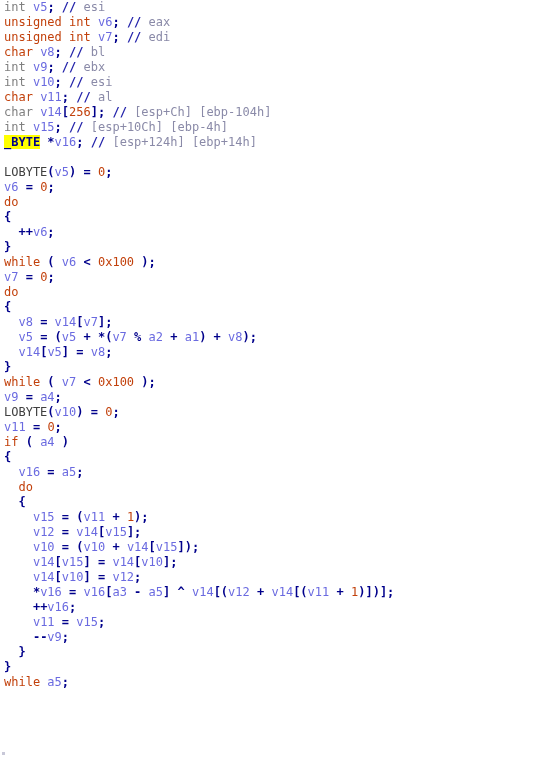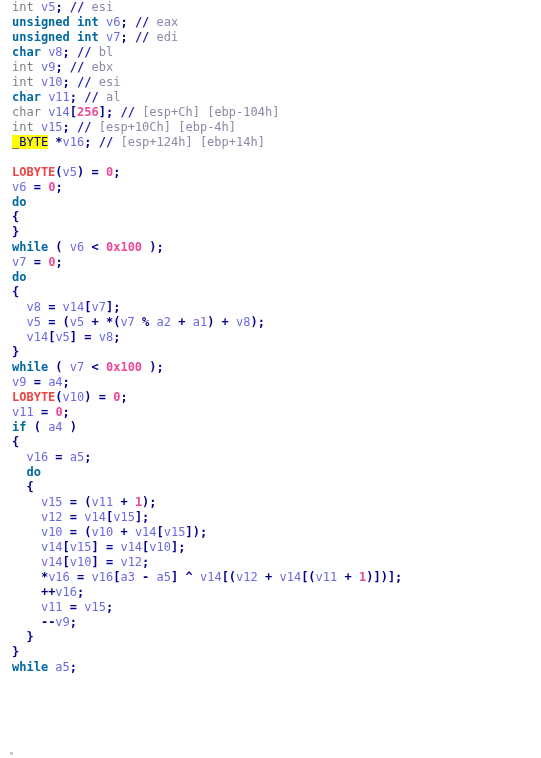--- a/index.html
+++ b/index.html
@@ -15,41 +15,40 @@
     font-family: "DejaVu Sans Mono", "Liberation Mono", monospace;
   }
   #pseudocode-view {
     width: 462px;
     height: 758px;
     background: #ffffff;
     padding: 0;
     box-sizing: border-box;
     overflow: hidden;
     position: relative;
-    margin-left: 8px;
   }
   .code-line {
     height: 15px;
     line-height: 15px;
     font-size: 12px;
     white-space: pre;
     padding-left: 4px;
     letter-spacing: 0px;
   }
   
-  .t-keyword   { color: #0369a1; font-weight: bold; }   
+  .t-keyword   { color: #c2410c; font-weight: normal; }   
   .t-type      { color: #808080; }                       
   .t-var       { color: #6a6ae0; }                       
-  .t-number    { color: #ec4899; font-weight: bold; }    
+  .t-number    { color: #c2410c; font-weight: normal; }    
   .t-punct     { color: #00008b; font-weight: bold; }    
-  .t-func      { color: #ef4444; font-weight: bold; }    
+  .t-func      { color: #404040; font-weight: normal; }    
   .t-cmtmark   { color: #2222aa; font-weight: bold; }    
   .t-comment   { color: #8a8aa8; }                       
   .t-plain     { color: #000000; }
-  .t-highlight { background: #ffff00; color: #00008b; font-weight: normal; }
+  .t-highlight { background: #ffff00; color: #00008b; font-weight: bold; }
   .caret-artifact {
     position: absolute;
     left: 2px;
     top: 752px;
     width: 3px;
     height: 3px;
     background: #c8c8d8;
   }
 </style>
 </head>
@@ -65,20 +64,21 @@
       <div class="code-line"><span class="t-type">int</span><span class="t-plain"> </span><span class="t-var">v10</span><span class="t-punct">;</span><span class="t-plain"> </span><span class="t-cmtmark">//</span><span class="t-comment"> esi</span></div>
       <div class="code-line"><span class="t-keyword">char</span><span class="t-plain"> </span><span class="t-var">v11</span><span class="t-punct">;</span><span class="t-plain"> </span><span class="t-cmtmark">//</span><span class="t-comment"> al</span></div>
       <div class="code-line"><span class="t-type">char</span><span class="t-plain"> </span><span class="t-var">v14</span><span class="t-punct">[</span><span class="t-number">256</span><span class="t-punct">]</span><span class="t-punct">;</span><span class="t-plain"> </span><span class="t-cmtmark">//</span><span class="t-comment"> [esp+Ch] [ebp-104h]</span></div>
       <div class="code-line"><span class="t-type">int</span><span class="t-plain"> </span><span class="t-var">v15</span><span class="t-punct">;</span><span class="t-plain"> </span><span class="t-cmtmark">//</span><span class="t-comment"> [esp+10Ch] [ebp-4h]</span></div>
       <div class="code-line"><span class="t-highlight">_BYTE</span><span class="t-plain"> </span><span class="t-punct">*</span><span class="t-var">v16</span><span class="t-punct">;</span><span class="t-plain"> </span><span class="t-cmtmark">//</span><span class="t-comment"> [esp+124h] [ebp+14h]</span></div>
       <div class="code-line">&nbsp;</div>
       <div class="code-line"><span class="t-func">LOBYTE</span><span class="t-punct">(</span><span class="t-var">v5</span><span class="t-punct">)</span><span class="t-punct"> = </span><span class="t-number">0</span><span class="t-punct">;</span></div>
       <div class="code-line"><span class="t-var">v6</span><span class="t-punct"> = </span><span class="t-number">0</span><span class="t-punct">;</span></div>
       <div class="code-line"><span class="t-keyword">do</span></div>
       <div class="code-line"><span class="t-punct">{</span></div>
+      <div class="code-line"><span class="t-plain">  </span><span class="t-punct">++</span><span class="t-var">v6</span><span class="t-punct">;</span></div>
       <div class="code-line"><span class="t-punct">}</span></div>
       <div class="code-line"><span class="t-keyword">while</span><span class="t-punct"> ( </span><span class="t-var">v6</span><span class="t-punct"> &lt; </span><span class="t-number">0x100</span><span class="t-punct"> );</span></div>
       <div class="code-line"><span class="t-var">v7</span><span class="t-punct"> = </span><span class="t-number">0</span><span class="t-punct">;</span></div>
       <div class="code-line"><span class="t-keyword">do</span></div>
       <div class="code-line"><span class="t-punct">{</span></div>
       <div class="code-line"><span class="t-plain">  </span><span class="t-var">v8</span><span class="t-punct"> = </span><span class="t-var">v14</span><span class="t-punct">[</span><span class="t-var">v7</span><span class="t-punct">];</span></div>
       <div class="code-line"><span class="t-plain">  </span><span class="t-var">v5</span><span class="t-punct"> = (</span><span class="t-var">v5</span><span class="t-punct"> + *(</span><span class="t-var">v7</span><span class="t-punct"> % </span><span class="t-var">a2</span><span class="t-punct"> + </span><span class="t-var">a1</span><span class="t-punct">) + </span><span class="t-var">v8</span><span class="t-punct">);</span></div>
       <div class="code-line"><span class="t-plain">  </span><span class="t-var">v14</span><span class="t-punct">[</span><span class="t-var">v5</span><span class="t-punct">] = </span><span class="t-var">v8</span><span class="t-punct">;</span></div>
       <div class="code-line"><span class="t-punct">}</span></div>
       <div class="code-line"><span class="t-keyword">while</span><span class="t-punct"> ( </span><span class="t-var">v7</span><span class="t-punct"> &lt; </span><span class="t-number">0x100</span><span class="t-punct"> );</span></div>

